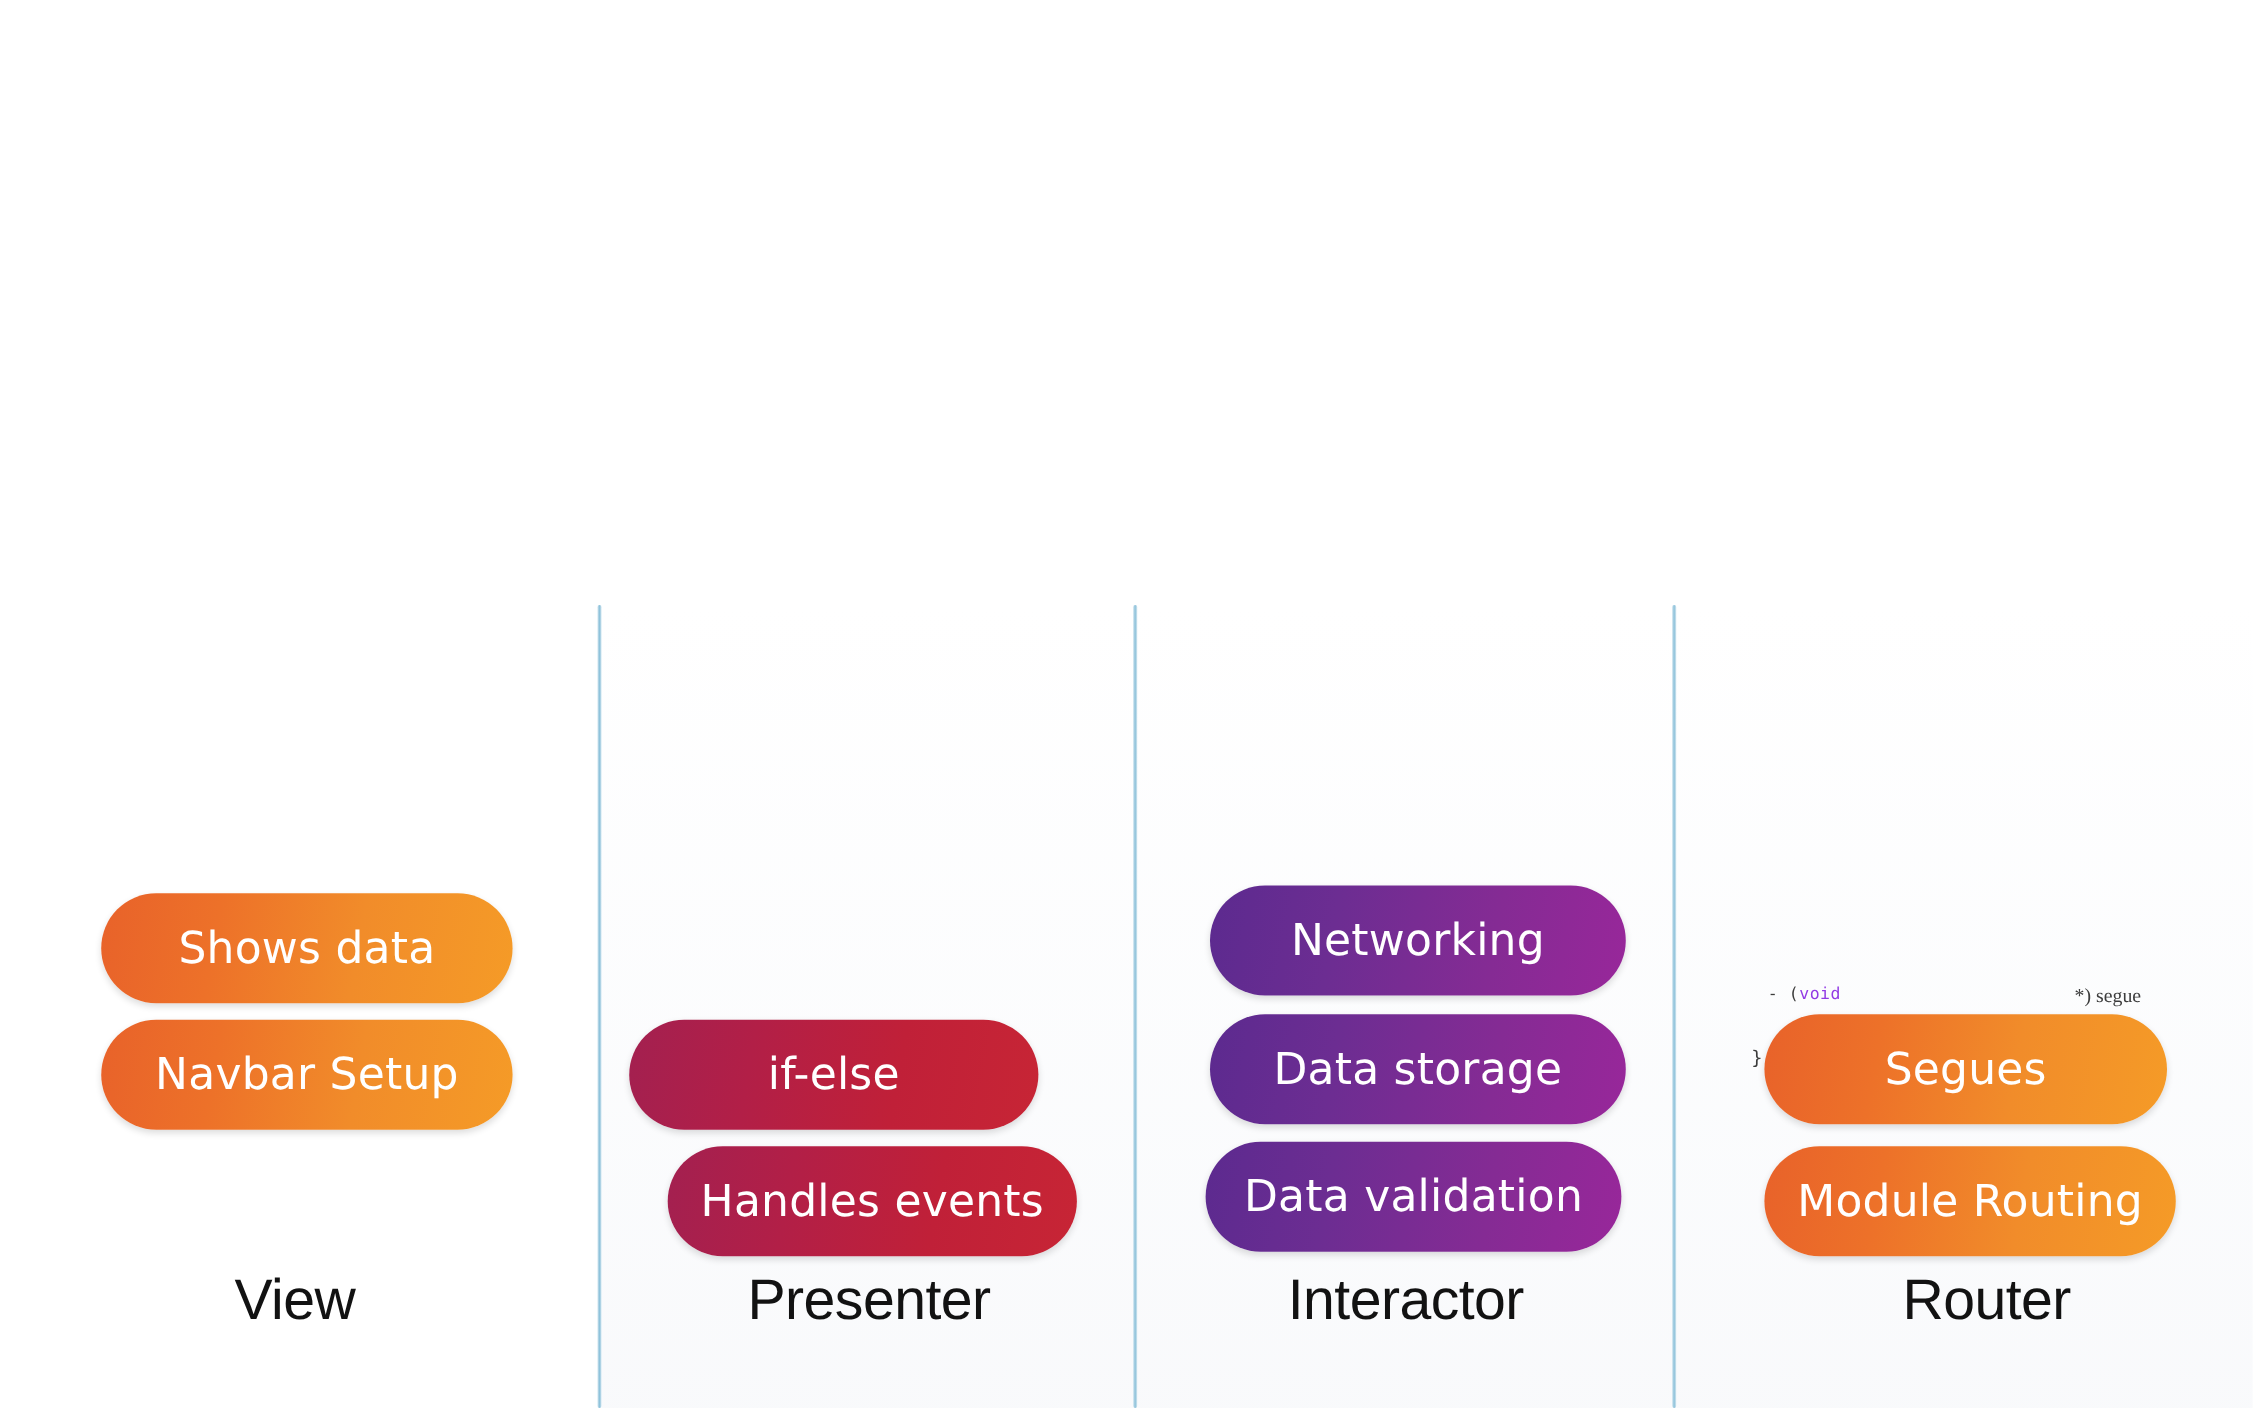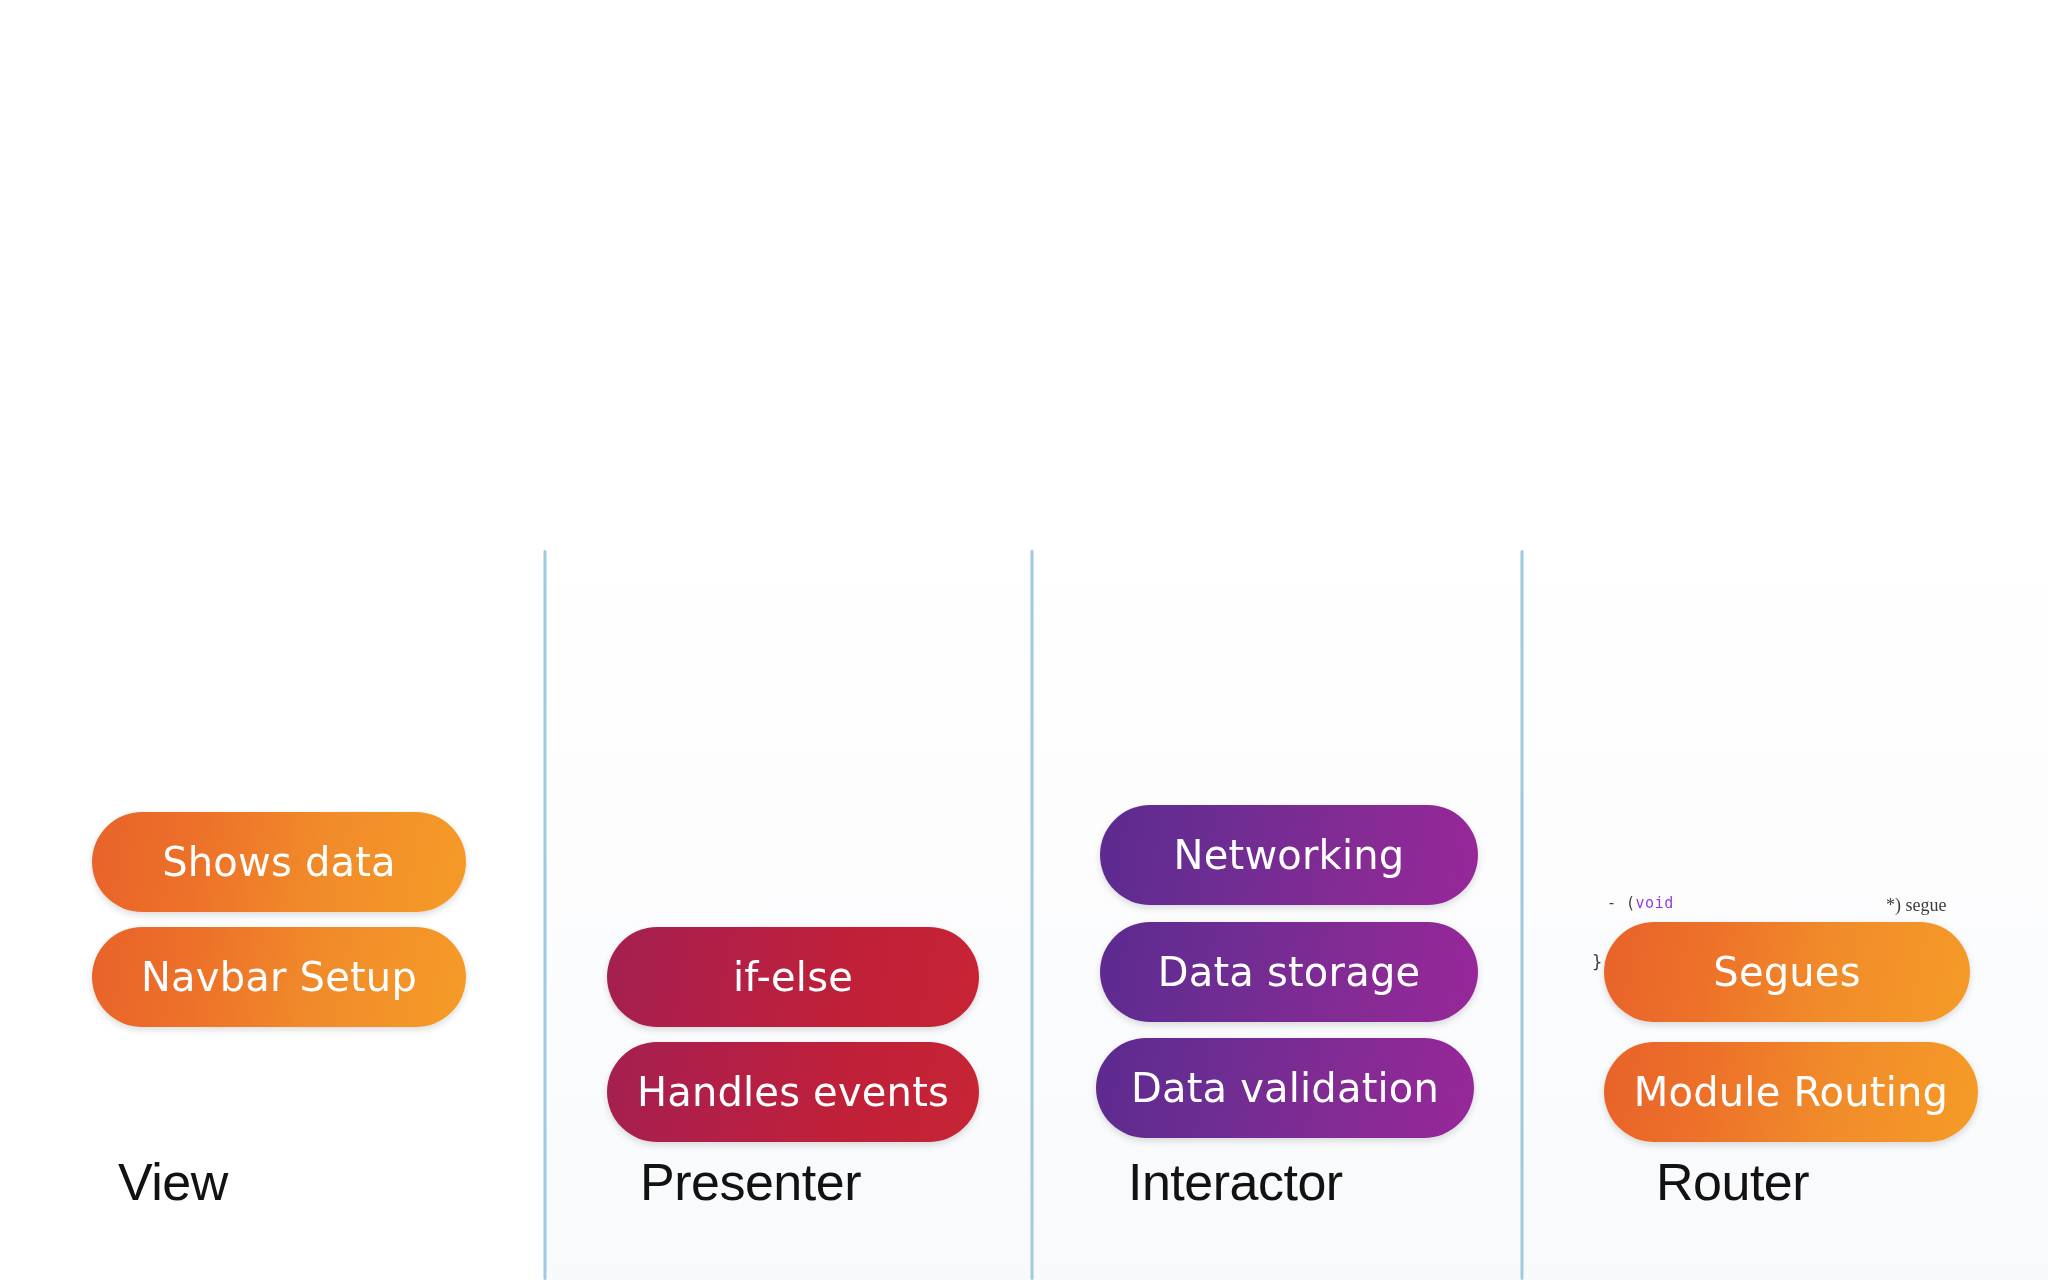--- a/index.html
+++ b/index.html
@@ -82,21 +82,21 @@
     background-image: linear-gradient(100deg, #a32050 0%, #b21f47 30%, #c02038 65%, #c72535 100%);
   }
   .grad-purple {
     background-image: linear-gradient(100deg, #5c2a8f 0%, #6c2d92 30%, #852b94 68%, #98279a 100%);
   }
 
   
   .col-label {
     position: absolute;
     top: 1152px;
-    text-align: left;
+    text-align: center;
     color: #121212;
     font-family: "Liberation Sans", sans-serif;
     font-size: 52px;
     font-weight: 400;
     letter-spacing: -0.5px;
     white-space: nowrap;
   }
 
   
   .code-bg {
@@ -135,21 +135,21 @@
   <div class="divider d2"></div>
   <div class="divider d3"></div>
 
   <div class="pill grad-orange" style="left:92px; top:812px; width:374px;">
     <span class="pill-label">Shows data</span>
   </div>
   <div class="pill grad-orange" style="left:92px; top:927px; width:374px;text-align:center;">
     <span class="pill-label">Navbar Setup</span>
   </div>
 
-  <div class="pill grad-crimson" style="left:607px; top:927px; width:372px;">
+  <div class="pill grad-crimson" style="left:572px; top:927px; width:372px;">
     <span class="pill-label">if-else</span>
   </div>
   <div class="pill grad-crimson" style="left:607px; top:1042px; width:372px;">
     <span class="pill-label">Handles events</span>
   </div>
 
   <div class="pill grad-purple" style="left:1100px; top:805px; width:378px;">
     <span class="pill-label">Networking</span>
   </div>
   <div class="pill grad-purple" style="left:1100px; top:922px; width:378px;">

